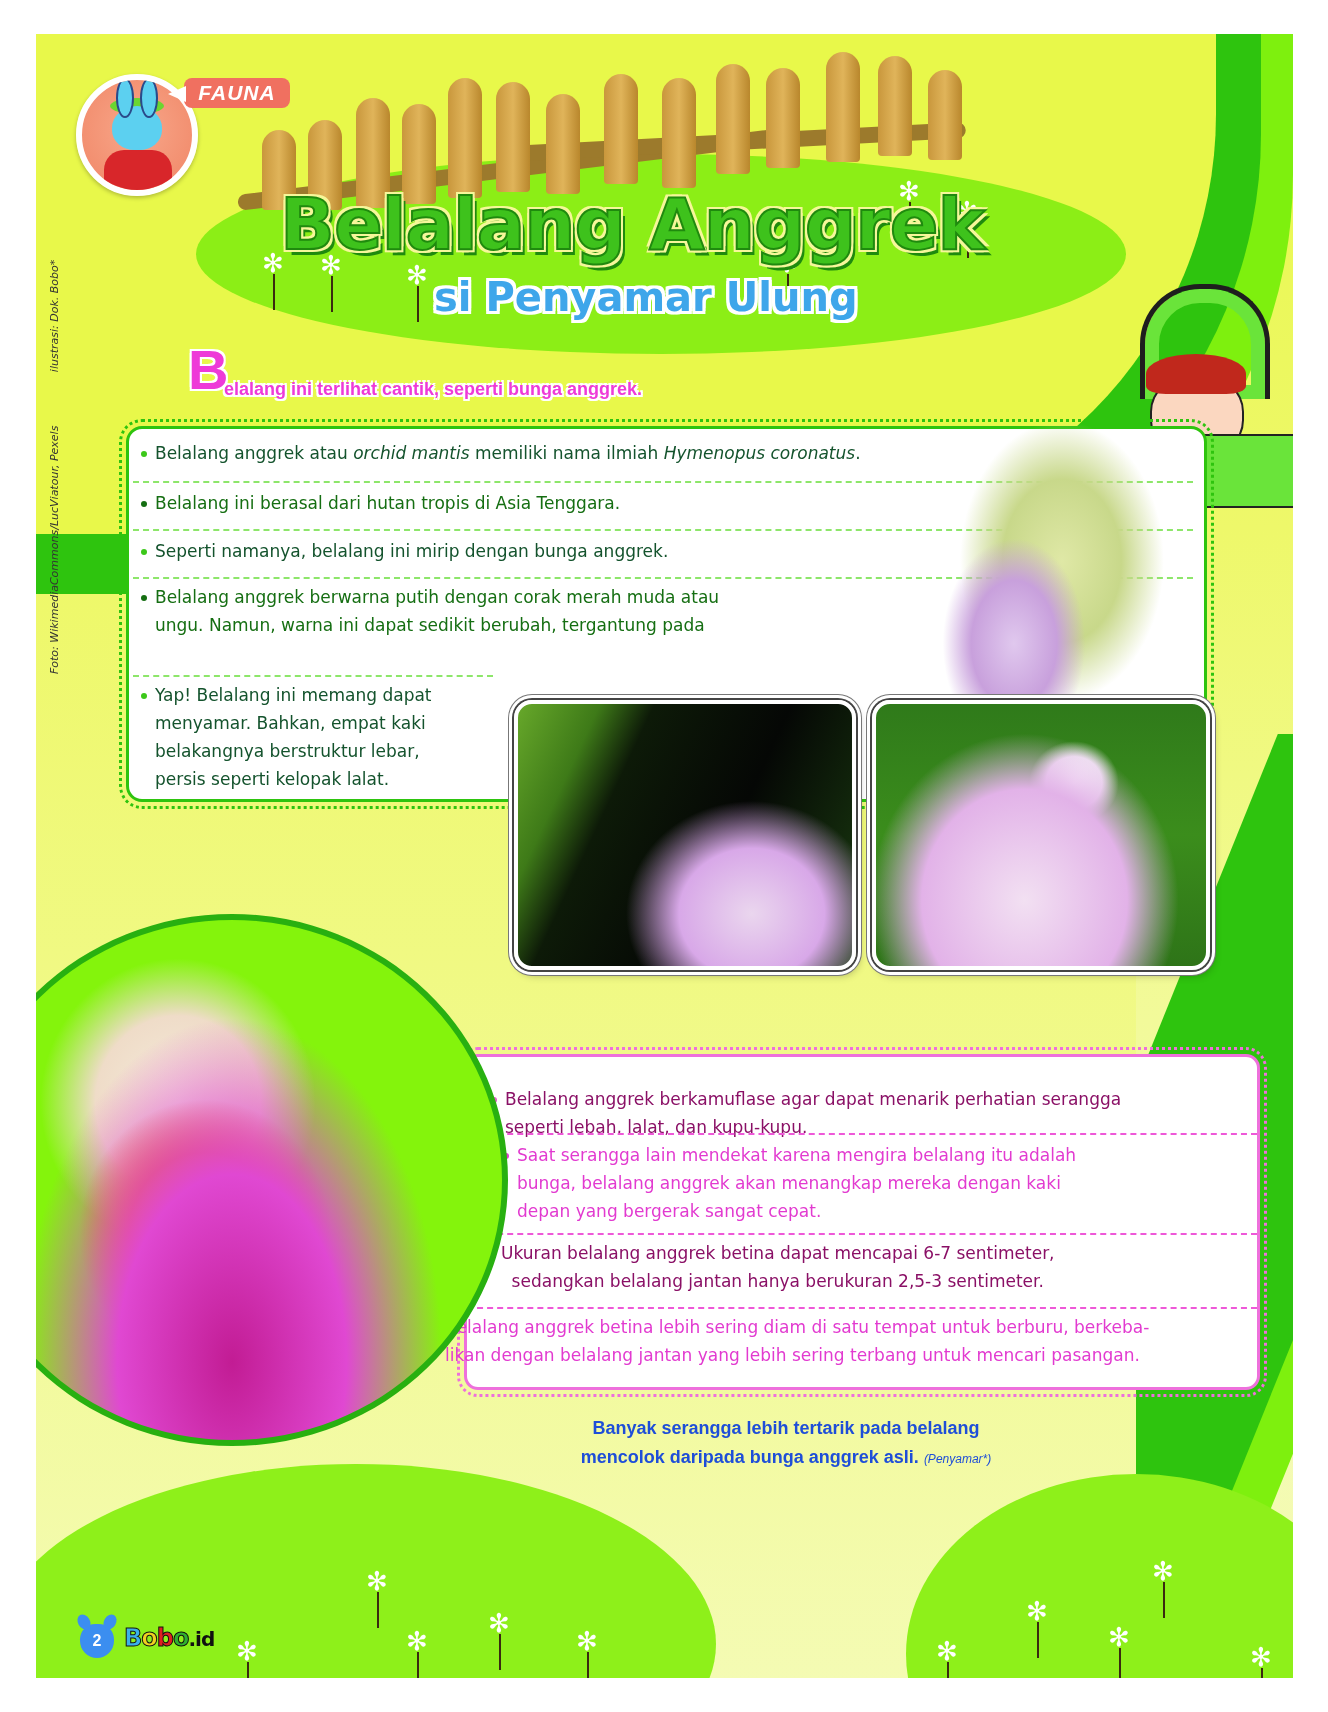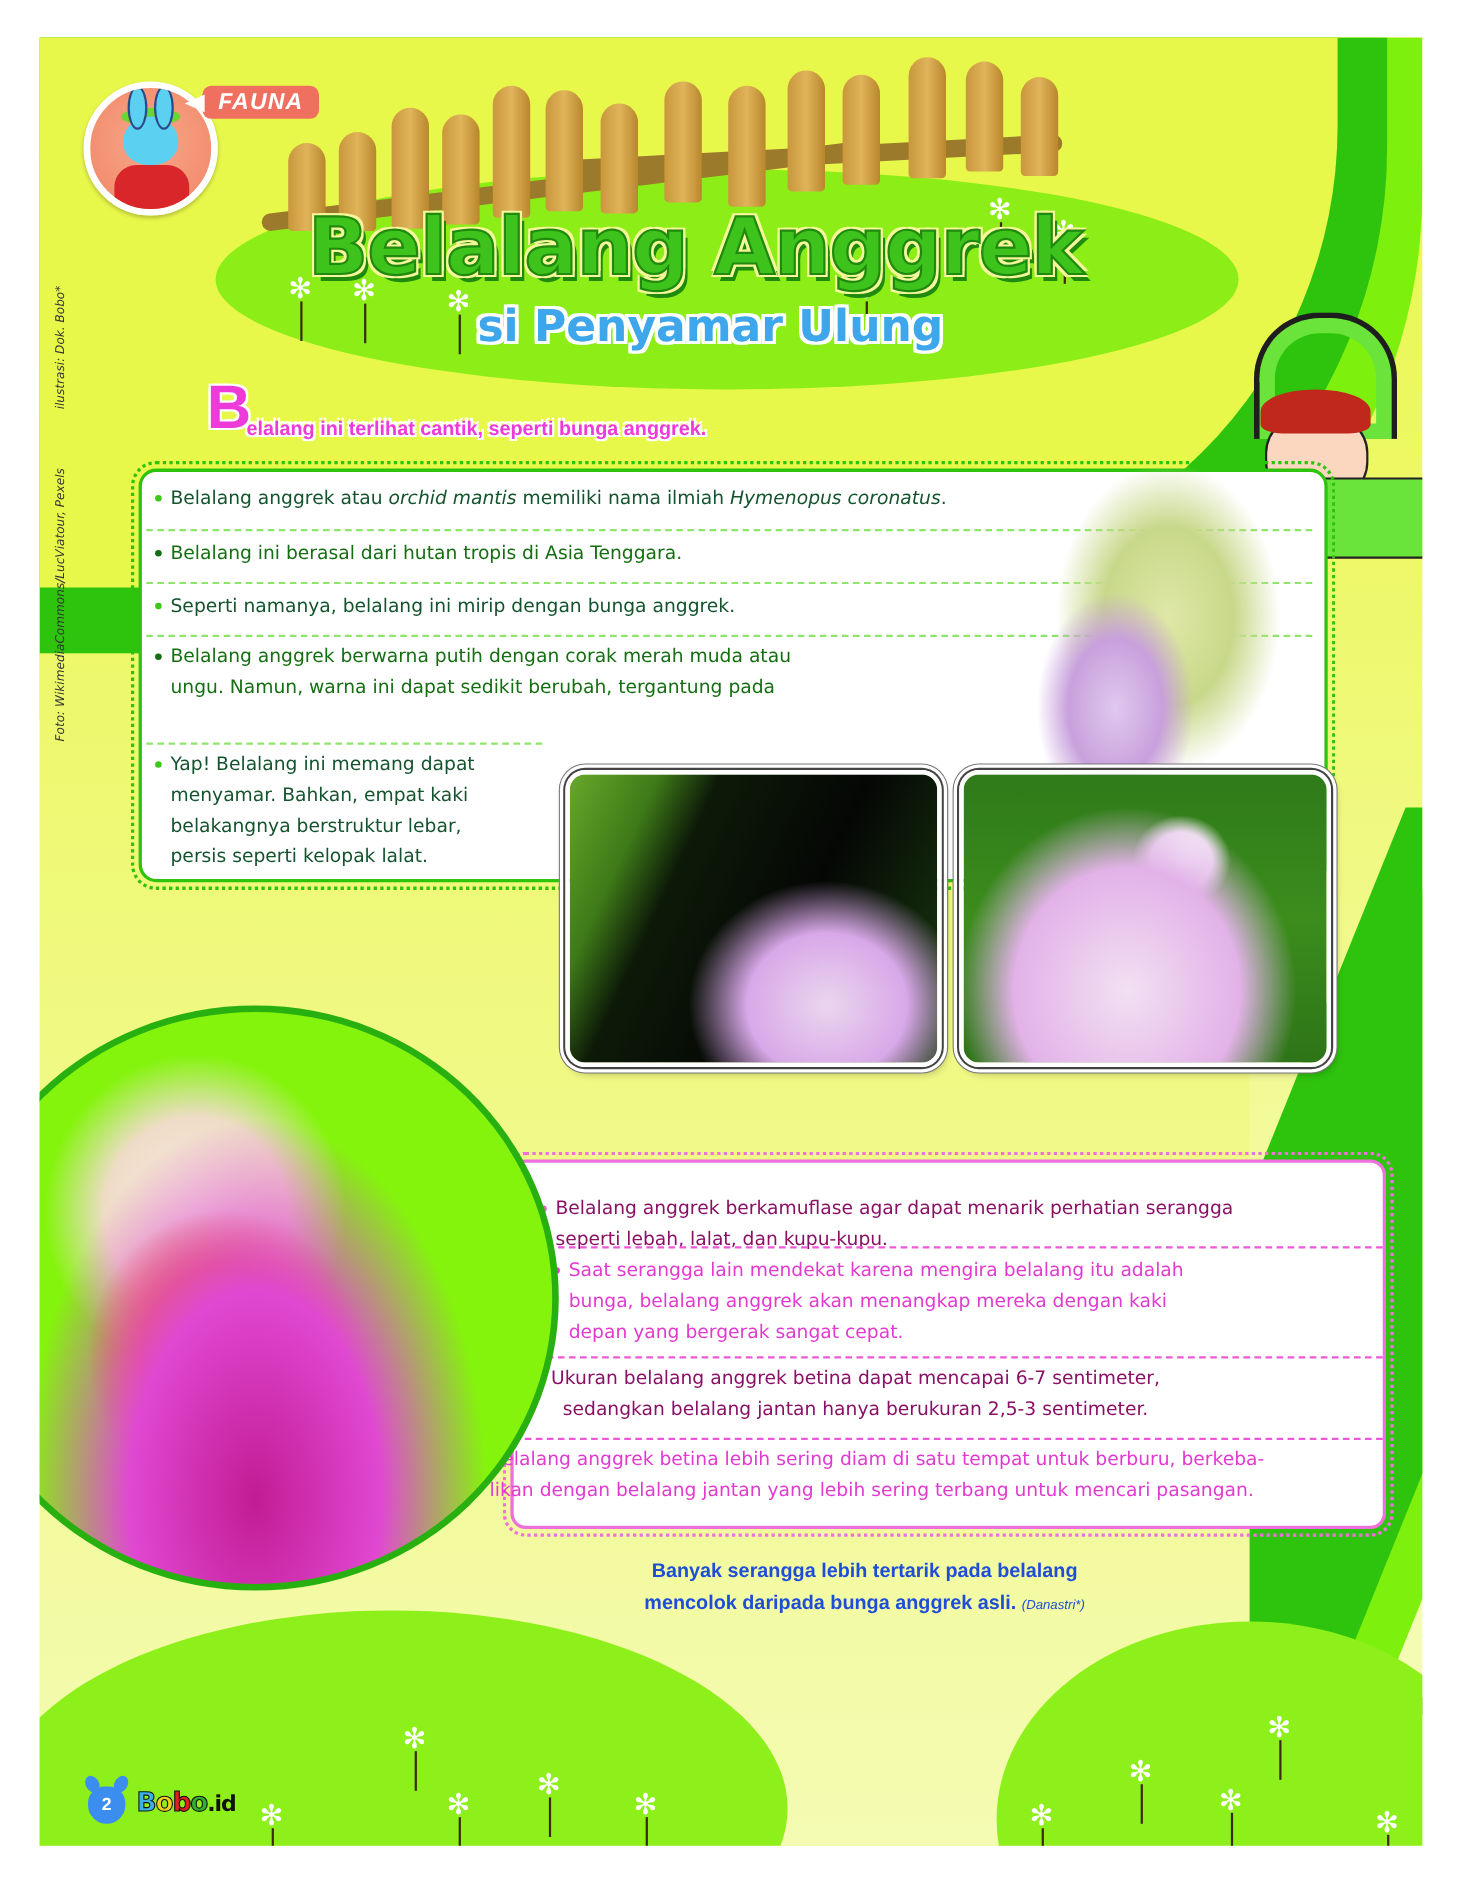--- a/index.html
+++ b/index.html
@@ -205,21 +205,21 @@
     <div class="psep" style="top:250px;"></div>
     <div class="pitem c-pink" style="left:-36px;top:256px;">
       <div><span class="dot"></span><span>Belalang anggrek betina lebih sering diam di satu tempat untuk berburu, berkeba-</span></div>
       <div style="padding-left:14px;">likan dengan belalang jantan yang lebih sering terbang untuk mencari pasangan.</div>
     </div>
   </div>
   <div class="circle-photo"></div>
 
   <div class="closing">
     <div>Banyak serangga lebih tertarik pada belalang</div>
-    <div><span>mencolok daripada bunga anggrek asli.</span> <span class="author">(Danastri*)</span></div>
+    <div><span>mencolok daripada bunga anggrek asli.</span> <span class="author">(Penyamar*)</span></div>
   </div>
 
   <div class="fence" style="left:0;top:0;">
     <div class="rail" style="left:0;top:1520px;width:480px;transform:rotate(-6deg);"></div>
     <div class="post" style="left:24px;top:1526px;height:110px;"></div>
     <div class="post" style="left:90px;top:1500px;height:120px;"></div>
     <div class="post" style="left:160px;top:1480px;height:130px;"></div>
     <div class="post" style="left:218px;top:1486px;height:120px;"></div>
     <div class="post" style="left:280px;top:1450px;height:150px;"></div>
     <div class="post" style="left:344px;top:1452px;height:150px;"></div>

